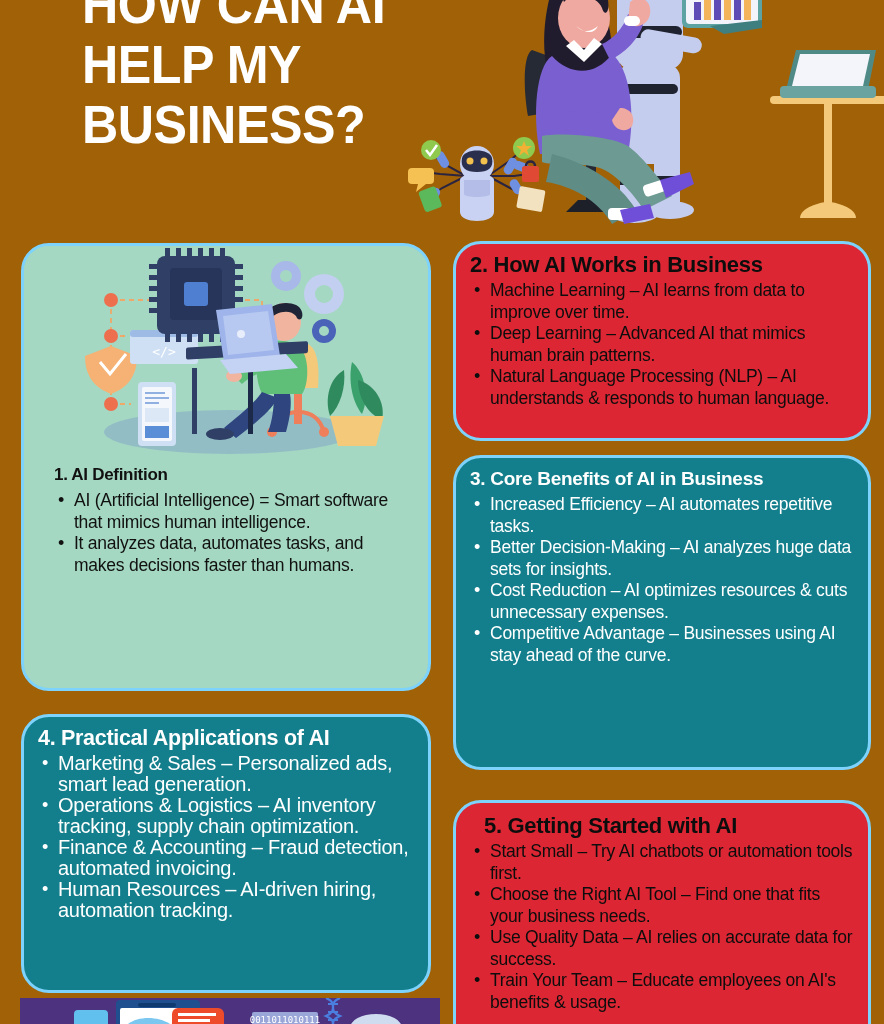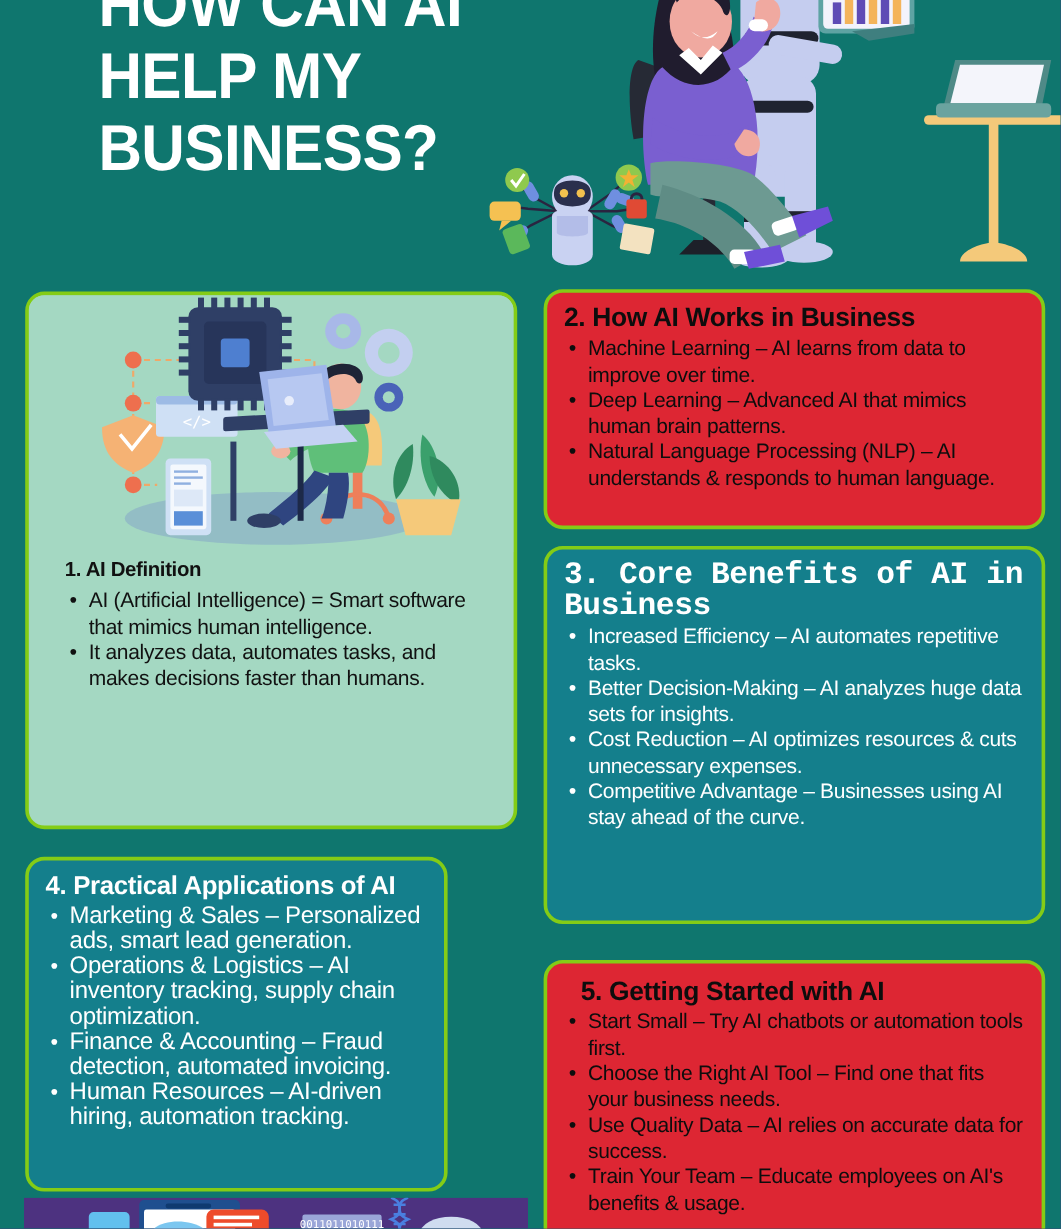--- a/index.html
+++ b/index.html
@@ -14,21 +14,21 @@
   body {
     background: #4d3280;
     font-family: "Liberation Sans", sans-serif;
     position: relative;
   }
 
   .page {
     position: relative;
     width: 884px;
     height: 1024px;
-    background: #0f766e;
+    background: #a16207;
     overflow: hidden;
   }
 
   
   .header {
     position: absolute;
     left: 0; top: 0;
     width: 884px;
     height: 232px;
   }
@@ -63,22 +63,22 @@
     position: absolute;
     left: 404px;
     top: 128px;
     width: 150px;
     height: 102px;
   }
 
   
   .card {
     position: absolute;
-    border: 3px solid #84cc16;
-    border-radius: 16px;
+    border: 3px solid #7dd3fc;
+    border-radius: 28px;
     overflow: hidden;
   }
 
   .card-inner {
     padding: 8px 14px 10px 14px;
   }
 
   .card-title {
     font-family: "Liberation Sans", sans-serif;
     font-weight: 700;
@@ -125,24 +125,24 @@
   #card1 .card-inner { padding-top: 2px; }
   #card1 .card-title { font-size: 17px; padding-left: 16px; }
   #card1 ul { padding: 0 6px 0 16px; }
 
   
   #card2 { left: 453px; top: 241px; width: 418px; height: 200px; }
   #card2 .card-title { font-size: 22px; }
 
   
   #card3 { left: 453px; top: 455px; width: 418px; height: 315px; }
-  #card3 .card-title { font-size: 26px; font-family: Liberation Mono, monospace; }
-
-  
-  #card4 { left: 21px;  top: 714px;  width: 352px; height: 279px; }
+  #card3 .card-title { font-size: 19px; }
+
+  
+  #card4 { left: 21px;  top: 714px;  width: 410px; height: 279px; }
   #card4 .card-title { font-size: 21.5px; }
   #card4 li { font-size: 20px; line-height: 21px; }
 
   
   #card5 { left: 453px; top: 800px; width: 418px; height: 292px; }
   #card5 .card-title { font-size: 22px; padding-left: 14px; }
   #card5 .card-inner { padding-top: 10px; }
 
   
   .bottom-illus {

